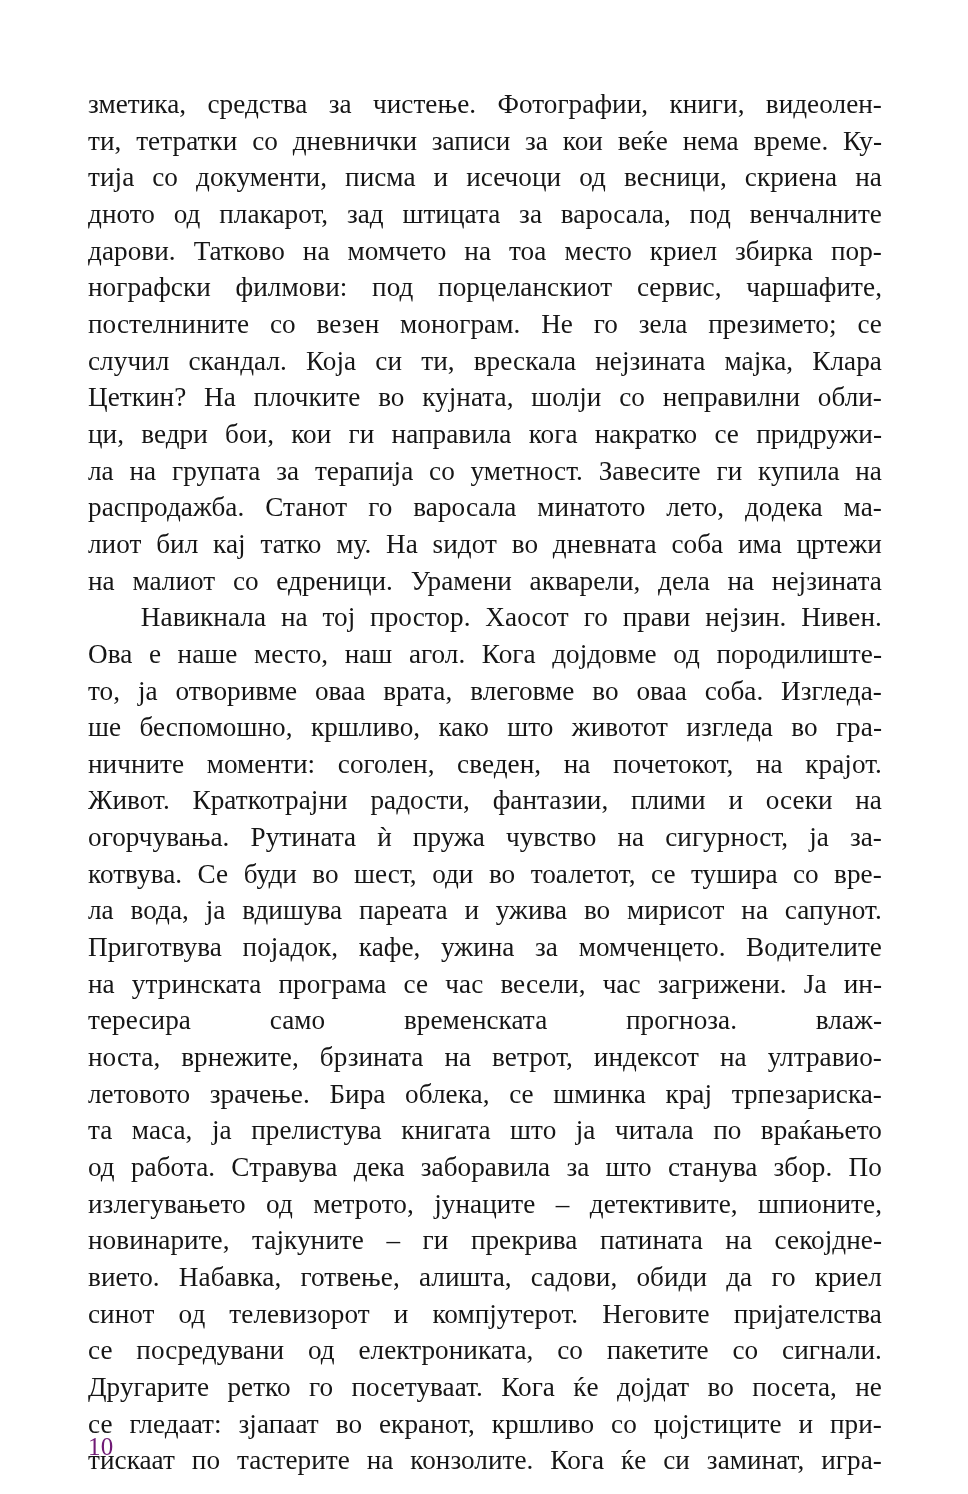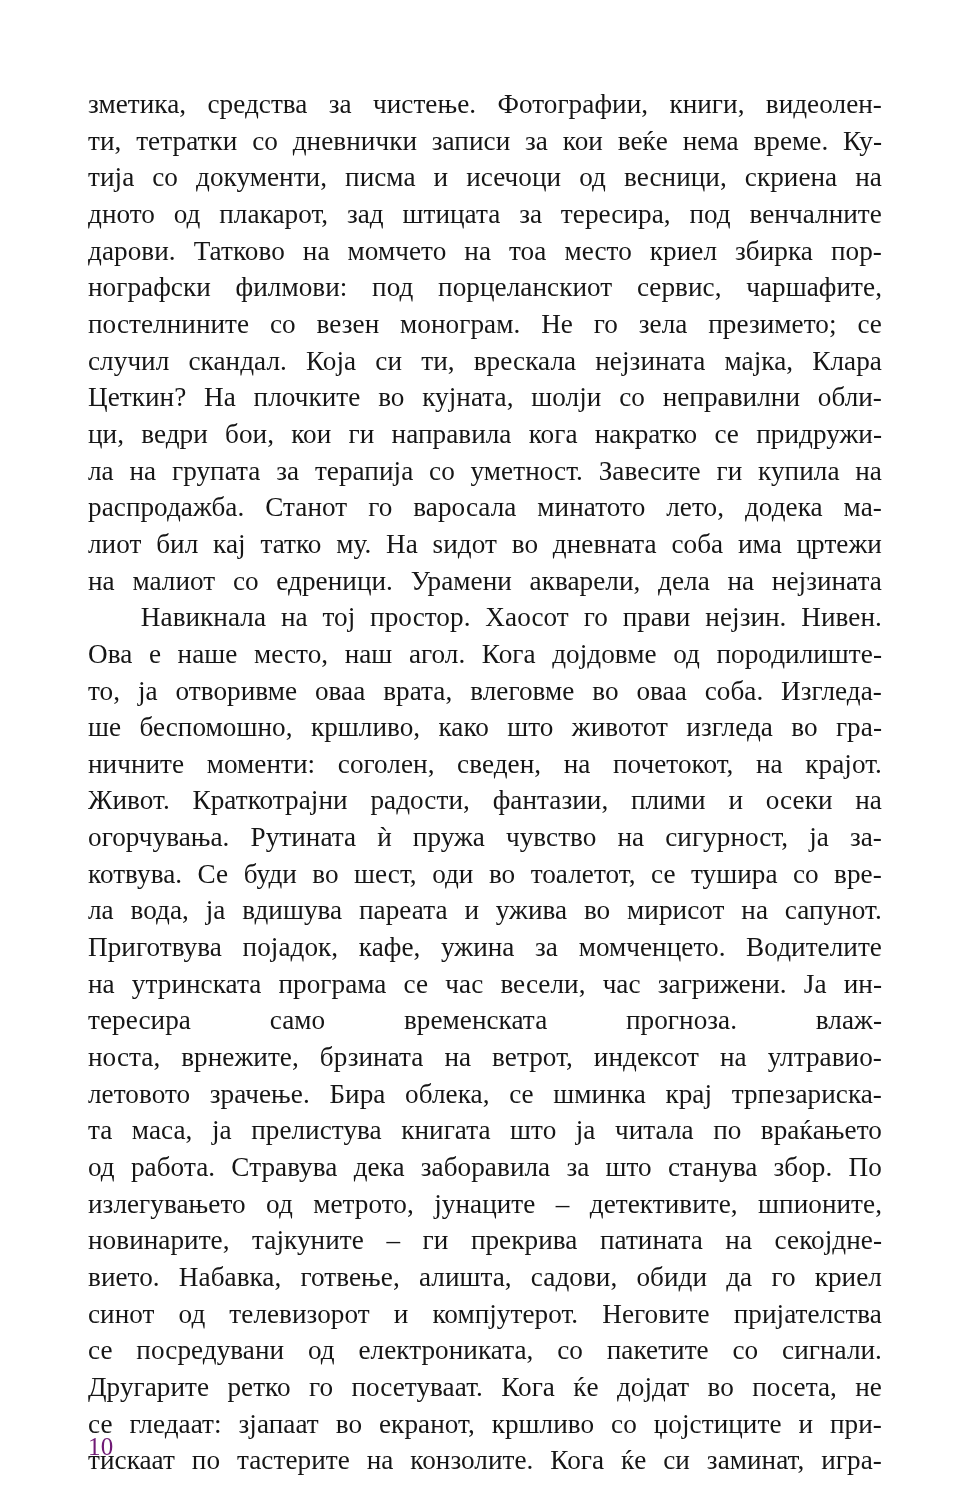--- a/index.html
+++ b/index.html
@@ -100,21 +100,21 @@
         <span class="w">скриена</span>
         <span class="w">на</span>
       </div>
       <div class="line j">
         <span class="w">дното</span>
         <span class="w">од</span>
         <span class="w">плакарот,</span>
         <span class="w">зад</span>
         <span class="w">штицата</span>
         <span class="w">за</span>
-        <span class="w">тересира,</span>
+        <span class="w">варосала,</span>
         <span class="w">под</span>
         <span class="w">венчалните</span>
       </div>
       <div class="line j">
         <span class="w">дарови.</span>
         <span class="w">Татково</span>
         <span class="w">на</span>
         <span class="w">момчето</span>
         <span class="w">на</span>
         <span class="w">тоа</span>

